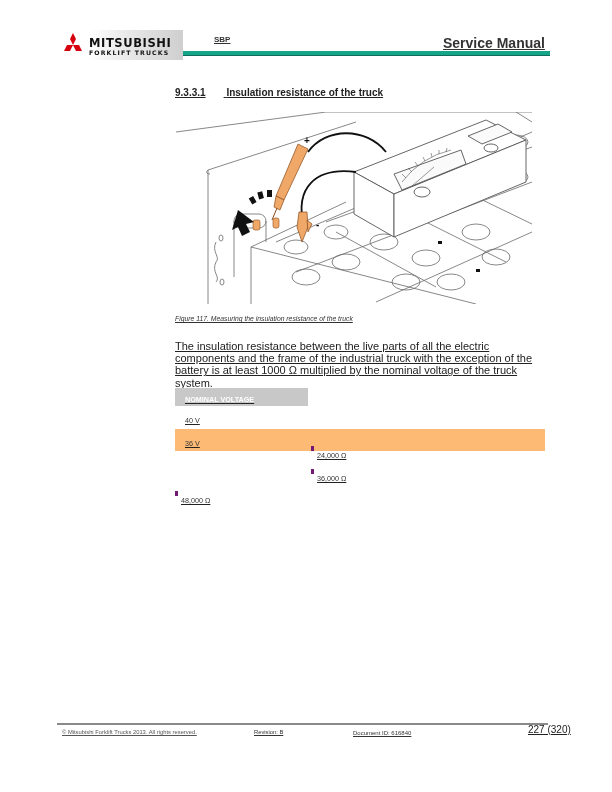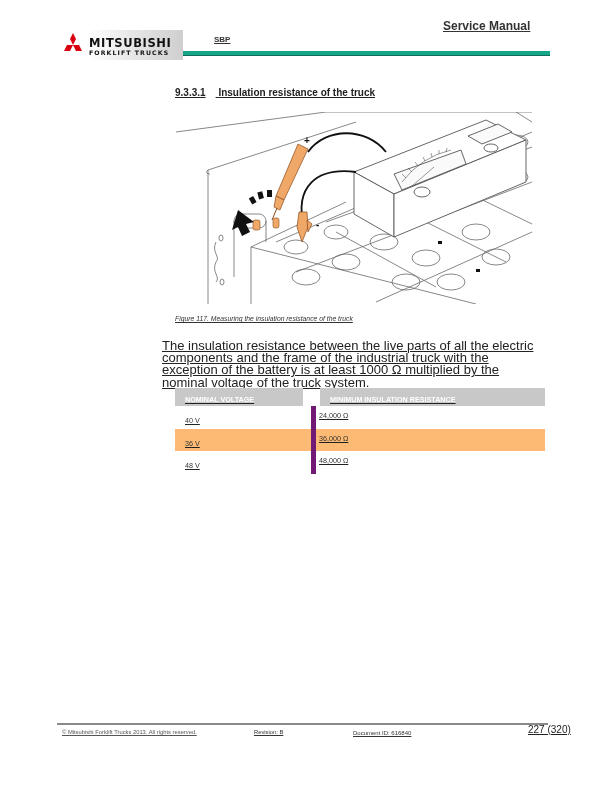--- a/index.html
+++ b/index.html
@@ -5,44 +5,44 @@
   html, body { margin: 0; padding: 0; background: #ffffff; }
   body { width: 612px; height: 792px; position: relative; overflow: hidden; font-family: "Liberation Sans", sans-serif; color: #222; }
   .abs { position: absolute; text-decoration: underline; }
 
   
   .logo { left: 57px; top: 30px; width: 126px; height: 30px; background: linear-gradient(90deg, #ffffff 0%, #ffffff 25%, #e6e6e6 60%, #cfcfcf 100%); }
   .logo-mark { position: absolute; left: 3px; top: 3px; width: 26px; height: 24px; }
   .logo-text1 { position: absolute; left: 32px; top: 6px; font-weight: bold; font-size: 11.5px; letter-spacing: 0.6px; color: #111; font-family: "DejaVu Sans", sans-serif; }
   .logo-text2 { position: absolute; left: 32px; top: 19px; font-weight: bold; font-size: 6.2px; letter-spacing: 1.1px; color: #111; font-family: "DejaVu Sans", sans-serif; }
   .hdr-left { left: 214px; top: 35px; font-size: 8px; font-weight: bold; color: #333; }
-  .hdr-right { left: 443px; top: 19px; font-size: 12px; font-weight: bold; color: #333; }
+  .hdr-right { left: 443px; top: 35px; font-size: 14px; font-weight: bold; color: #333; }
   .hdr-rule { left: 183px; top: 51px; width: 367px; height: 4px; background: #17a589; border-bottom: 1px solid #0e6e5b; }
 
   
   .section-title { left: 175px; top: 87px; font-size: 10px; font-weight: bold; color: #222; }
-  .section-title .num { margin-right: 10px; }
+  .section-title .num { margin-right: 18px; }
 
   
   .figure { left: 176px; top: 112px; width: 356px; height: 192px; }
   .caption { left: 175px; top: 315px; font-size: 6.8px; font-style: italic; color: #333; }
 
-  .para { left: 162px; top: 340px; width: 372px; font-size: 13px; line-height: 12.2px; color: #222; }
+  .para { left: 175px; top: 340px; width: 372px; font-size: 11px; line-height: 12.2px; color: #222; }
 
   
   .tbl { left: 175px; top: 388px; width: 370px; border-collapse: separate; border-spacing: 0; }
   .tbl-head { display: flex; height: 18px; gap: 14px; }
   .th { background: #c8c8c8; color: #ffffff; font-size: 7.2px; font-weight: bold; padding: 7px 0 0 10px; box-sizing: border-box; height: 18px; }
   .th.c1 { width: 133px; margin-right: 3px; }
   .th.c2 { width: 234px; }
   .row { display: flex; height: 22.5px; }
   .row.alt { background: #fdba74; }
   .td { font-size: 7.2px; color: #333; box-sizing: border-box; }
   .td.c1 { width: 136px; padding: 10px 0 0 10px; }
-  .td.c2 { width: 234px; padding: 5px 0 0 3px; border-left: 5px solid #701a75; }
+  .td.c2 { width: 234px; padding: 5px 0 0 3px; border-left: 3px solid #701a75; margin-top: 40px; }
 
   
   .foot-rule { left: 57px; top: 723px; width: 491px; height: 2px; background: #8a8a8a; }
   .foot-copy { left: 62px; top: 729px; font-size: 5.8px; color: #555; }
   .foot-rev { left: 254px; top: 729px; font-size: 5.8px; color: #333; }
   .foot-doc { left: 353px; top: 730px; font-size: 6px; color: #333; }
   .foot-page { left: 496px; top: 724px; font-size: 10px; color: #222; margin-left: 32px; }
 </style>
 </head>
 <body>
@@ -170,32 +170,30 @@
   </svg>
 </div>
 
 <div class="abs caption">Figure 117. Measuring the insulation resistance of the truck</div>
 
 <div class="abs para">The insulation resistance between the live parts of all the electric components and the frame of the industrial truck with the exception of the battery is at least 1000 Ω multiplied by the nominal voltage of the truck system.</div>
 
 <div class="abs tbl">
   <div class="tbl-head">
     <div class="th c1">NOMINAL VOLTAGE</div>
-    <div class="th c2">MINIMUM INSULATION RESISTANCE</div>
   </div>
   <div class="row">
     <div class="td c1">40 V</div>
     <div class="td c2">24,000 Ω</div>
   </div>
   <div class="row alt">
     <div class="td c1">36 V</div>
     <div class="td c2">36,000 Ω</div>
   </div>
   <div class="row">
-    <div class="td c1">48 V</div>
     <div class="td c2">48,000 Ω</div>
   </div>
 </div>
 
 <div class="abs foot-rule"></div>
 <div class="abs foot-copy">© Mitsubishi Forklift Trucks 2013. All rights reserved.</div>
 <div class="abs foot-rev">Revision: B</div>
 <div class="abs foot-doc">Document ID: 616840</div>
 <div class="abs foot-page">227 (320)</div>
 

